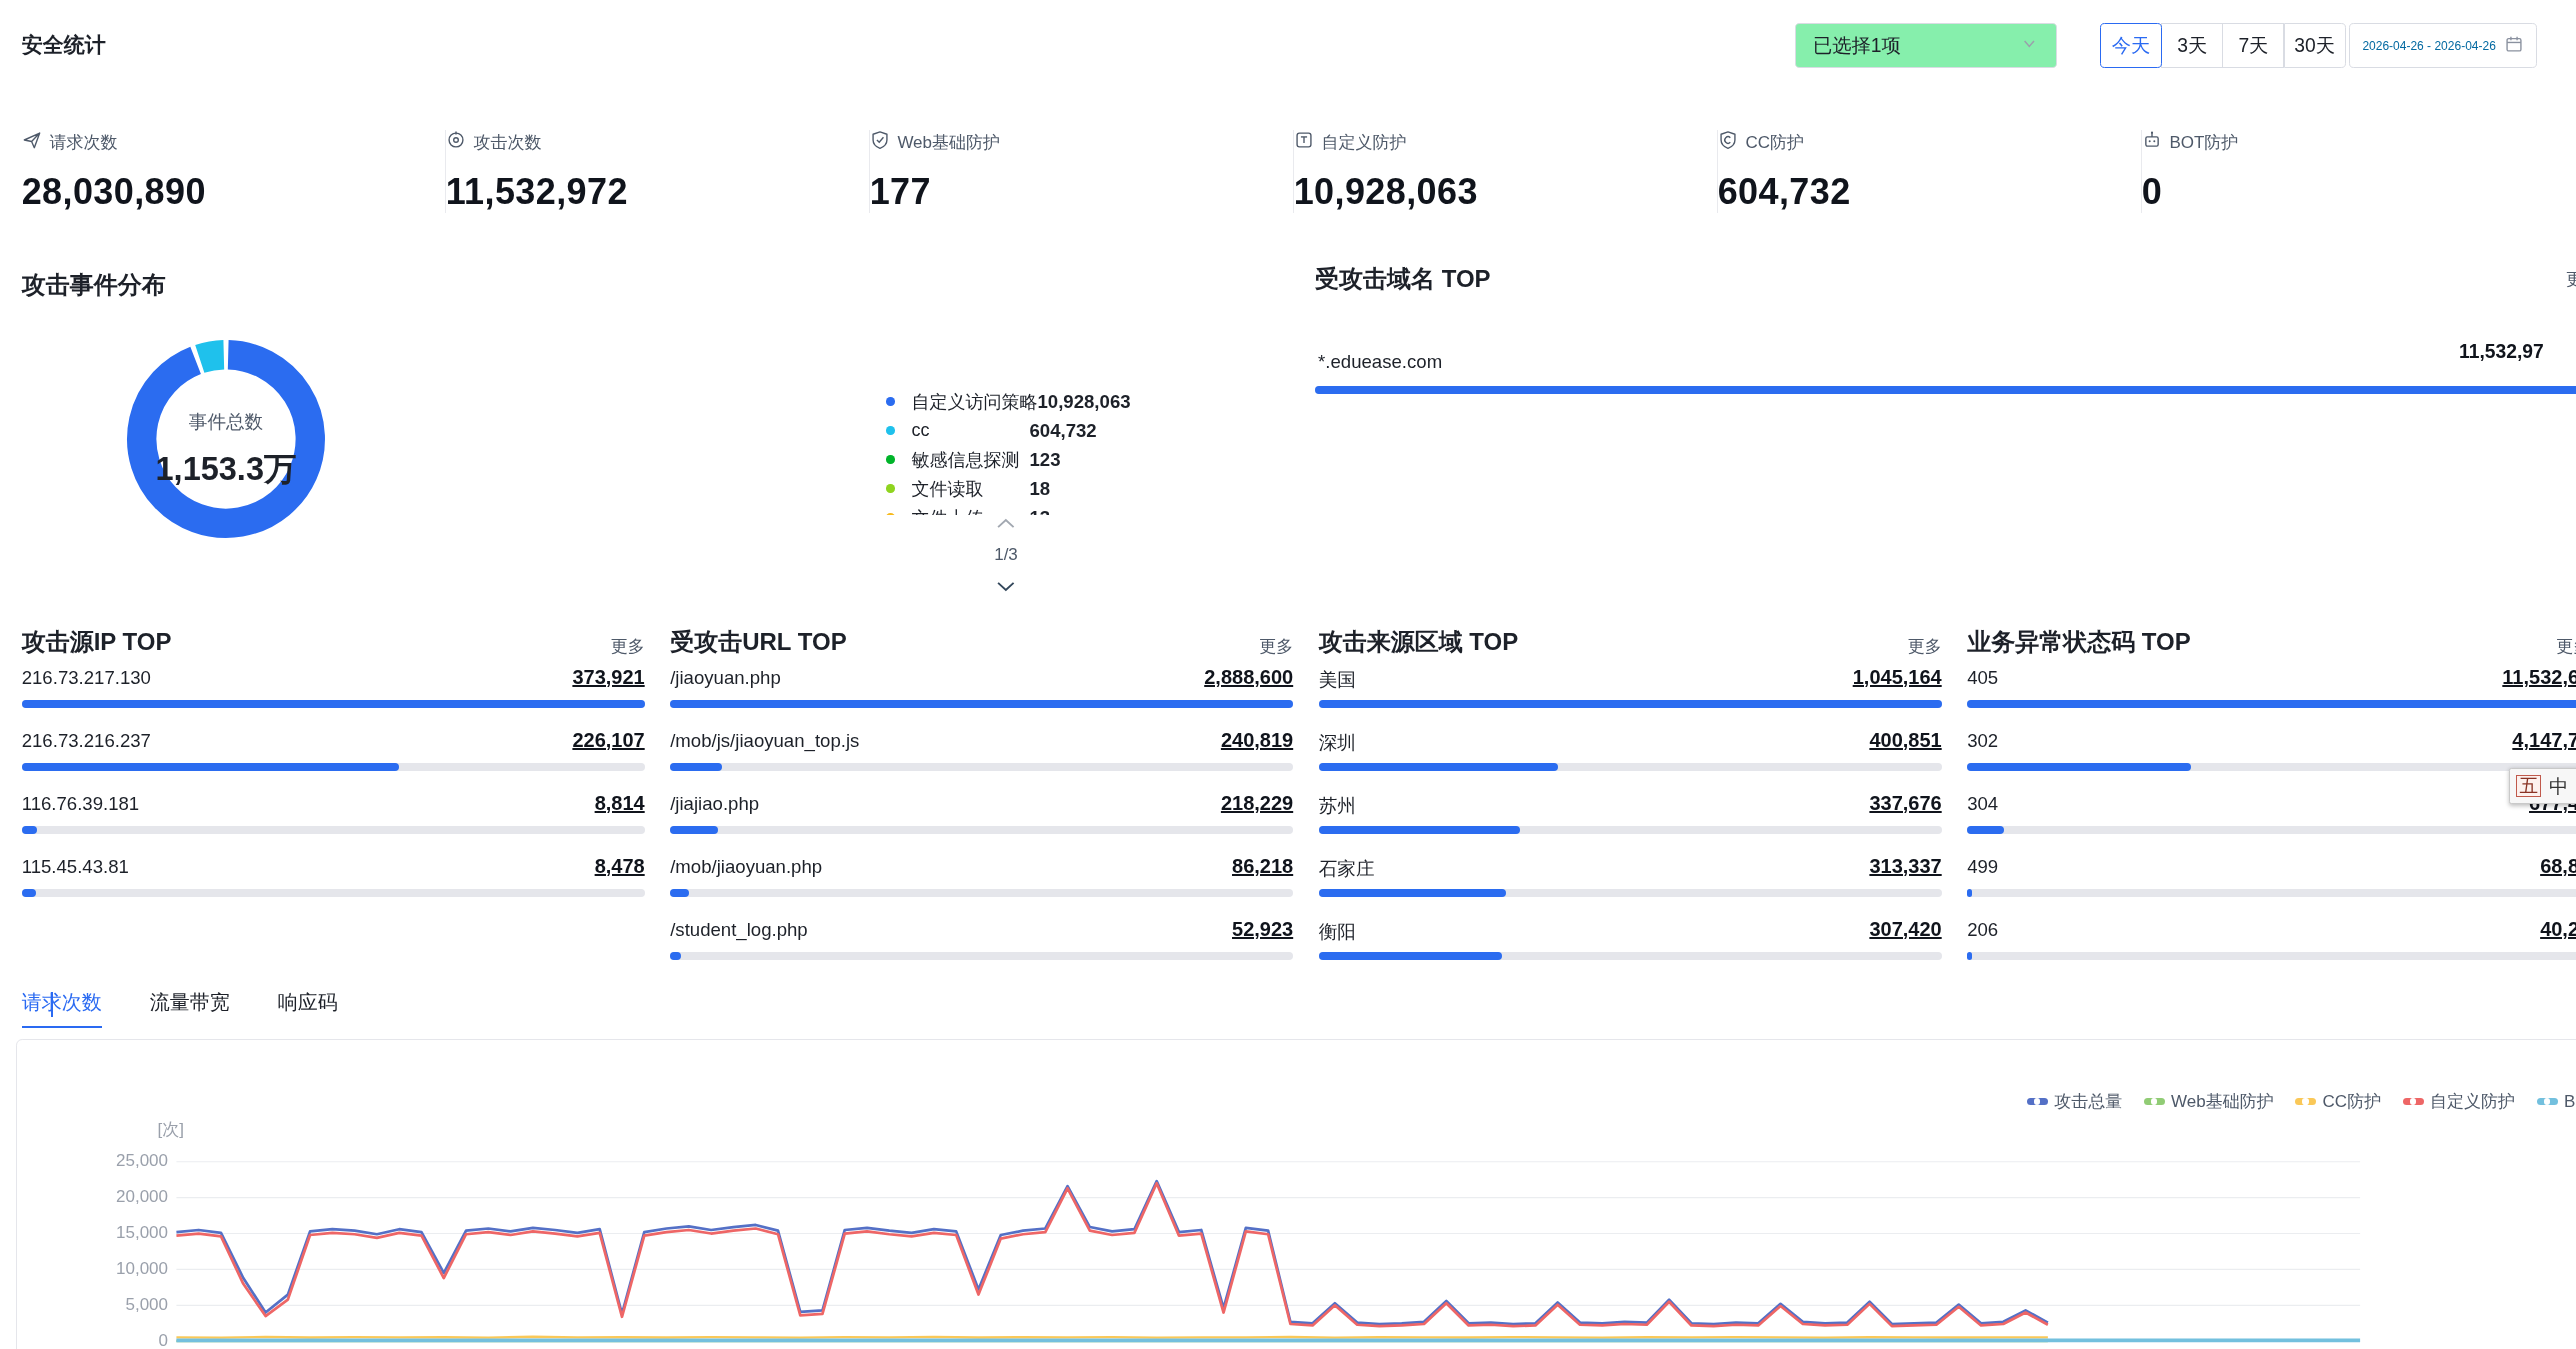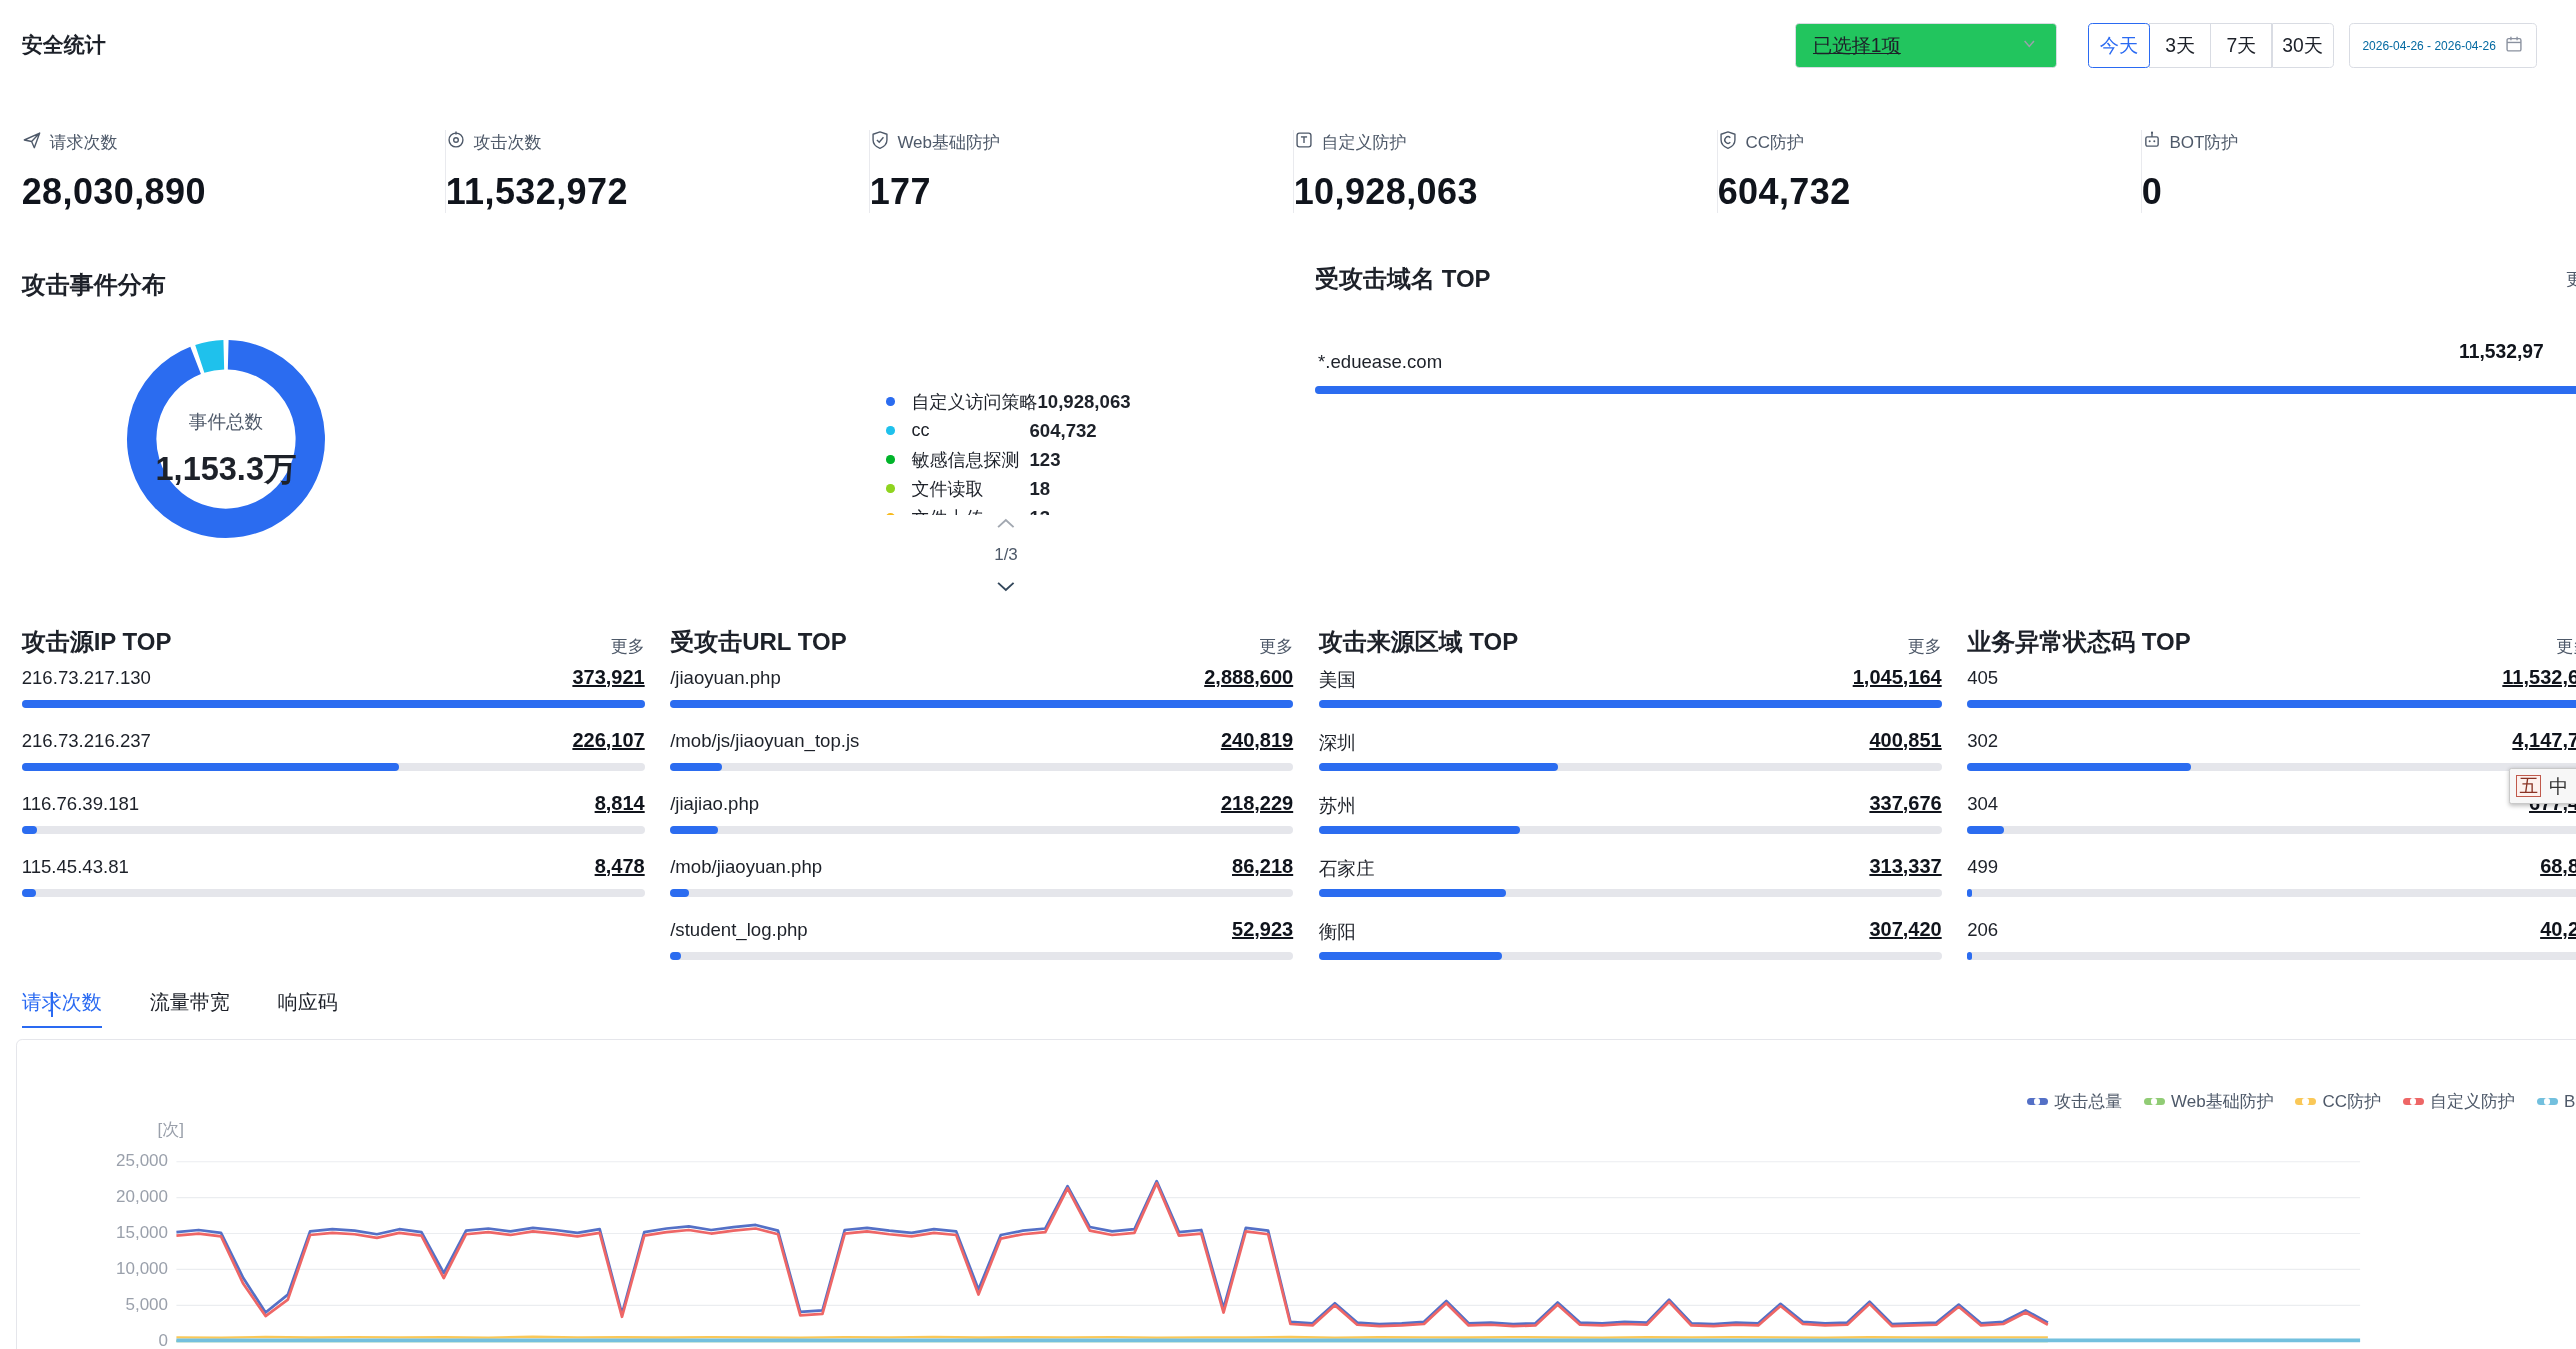--- a/index.html
+++ b/index.html
@@ -2,26 +2,26 @@
 <html style="font-size:12.4px"><head>
 <meta charset="utf-8">
 <style>
   html,body{margin:0;padding:0;background:#fff;}
   .page{position:relative;width:2576px;height:1350px;overflow:hidden;
         font-family:"Liberation Sans","DejaVu Sans",sans-serif;color:#1d2129;background:#fff;}
   
   .page-title{position:absolute;left:21.7px;top:31px;font-size:21px;font-weight:600;color:#1d2129;}
   .filter-select{position:absolute;left:1795px;top:23px;width:262px;height:45px;border:0.8px solid #d9dce3;
         border-radius:4.6px;display:flex;align-items:center;justify-content:space-between;
-        padding:0 17px;box-sizing:border-box;font-size:19.3px;color:#1d2129;background:#22c55e;text-decoration:underline;}
+        padding:0 17px;box-sizing:border-box;font-size:19.3px;color:#1d2129;background:#86efac;}
   .chev{color:#9aa0ab;}
   .seg-group{position:absolute;left:2086px;top:23px;height:45px;display:flex;}
   .seg{width:62px;height:45px;box-sizing:border-box;border:0.8px solid #d9dce3;margin-left:-0.8px;
         display:flex;align-items:center;justify-content:center;font-size:19.3px;color:#1d2129;background:#fff;cursor:pointer;}
-  .seg:first-child{margin-left:2px;border-radius:4.6px 0 0 4.6px;}
+  .seg:first-child{margin-left:14px;border-radius:4.6px 0 0 4.6px;}
   .seg:last-child{border-radius:0 4.6px 4.6px 0;}
   .seg.active{border:0.8px solid #2a6af2;color:#2a6af2;border-radius:4.6px;z-index:2;}
   .date-box{position:absolute;left:2349px;top:23px;width:188px;height:45px;border:0.8px solid #d9dce3;border-radius:4.6px;
         box-sizing:border-box;display:flex;align-items:center;justify-content:space-between;padding:0 12.4px;
         font-size:12px;color:#0369a1;background:#fff;}
   
   .stats{position:absolute;left:21.7px;top:130px;display:flex;}
   .stat{width:424px;box-sizing:border-box;border-right:0.8px solid #e9eaee;padding-left:0;}
   .stat:last-child{border-right:none;}
   .stat-inner{padding-right:31px;}

